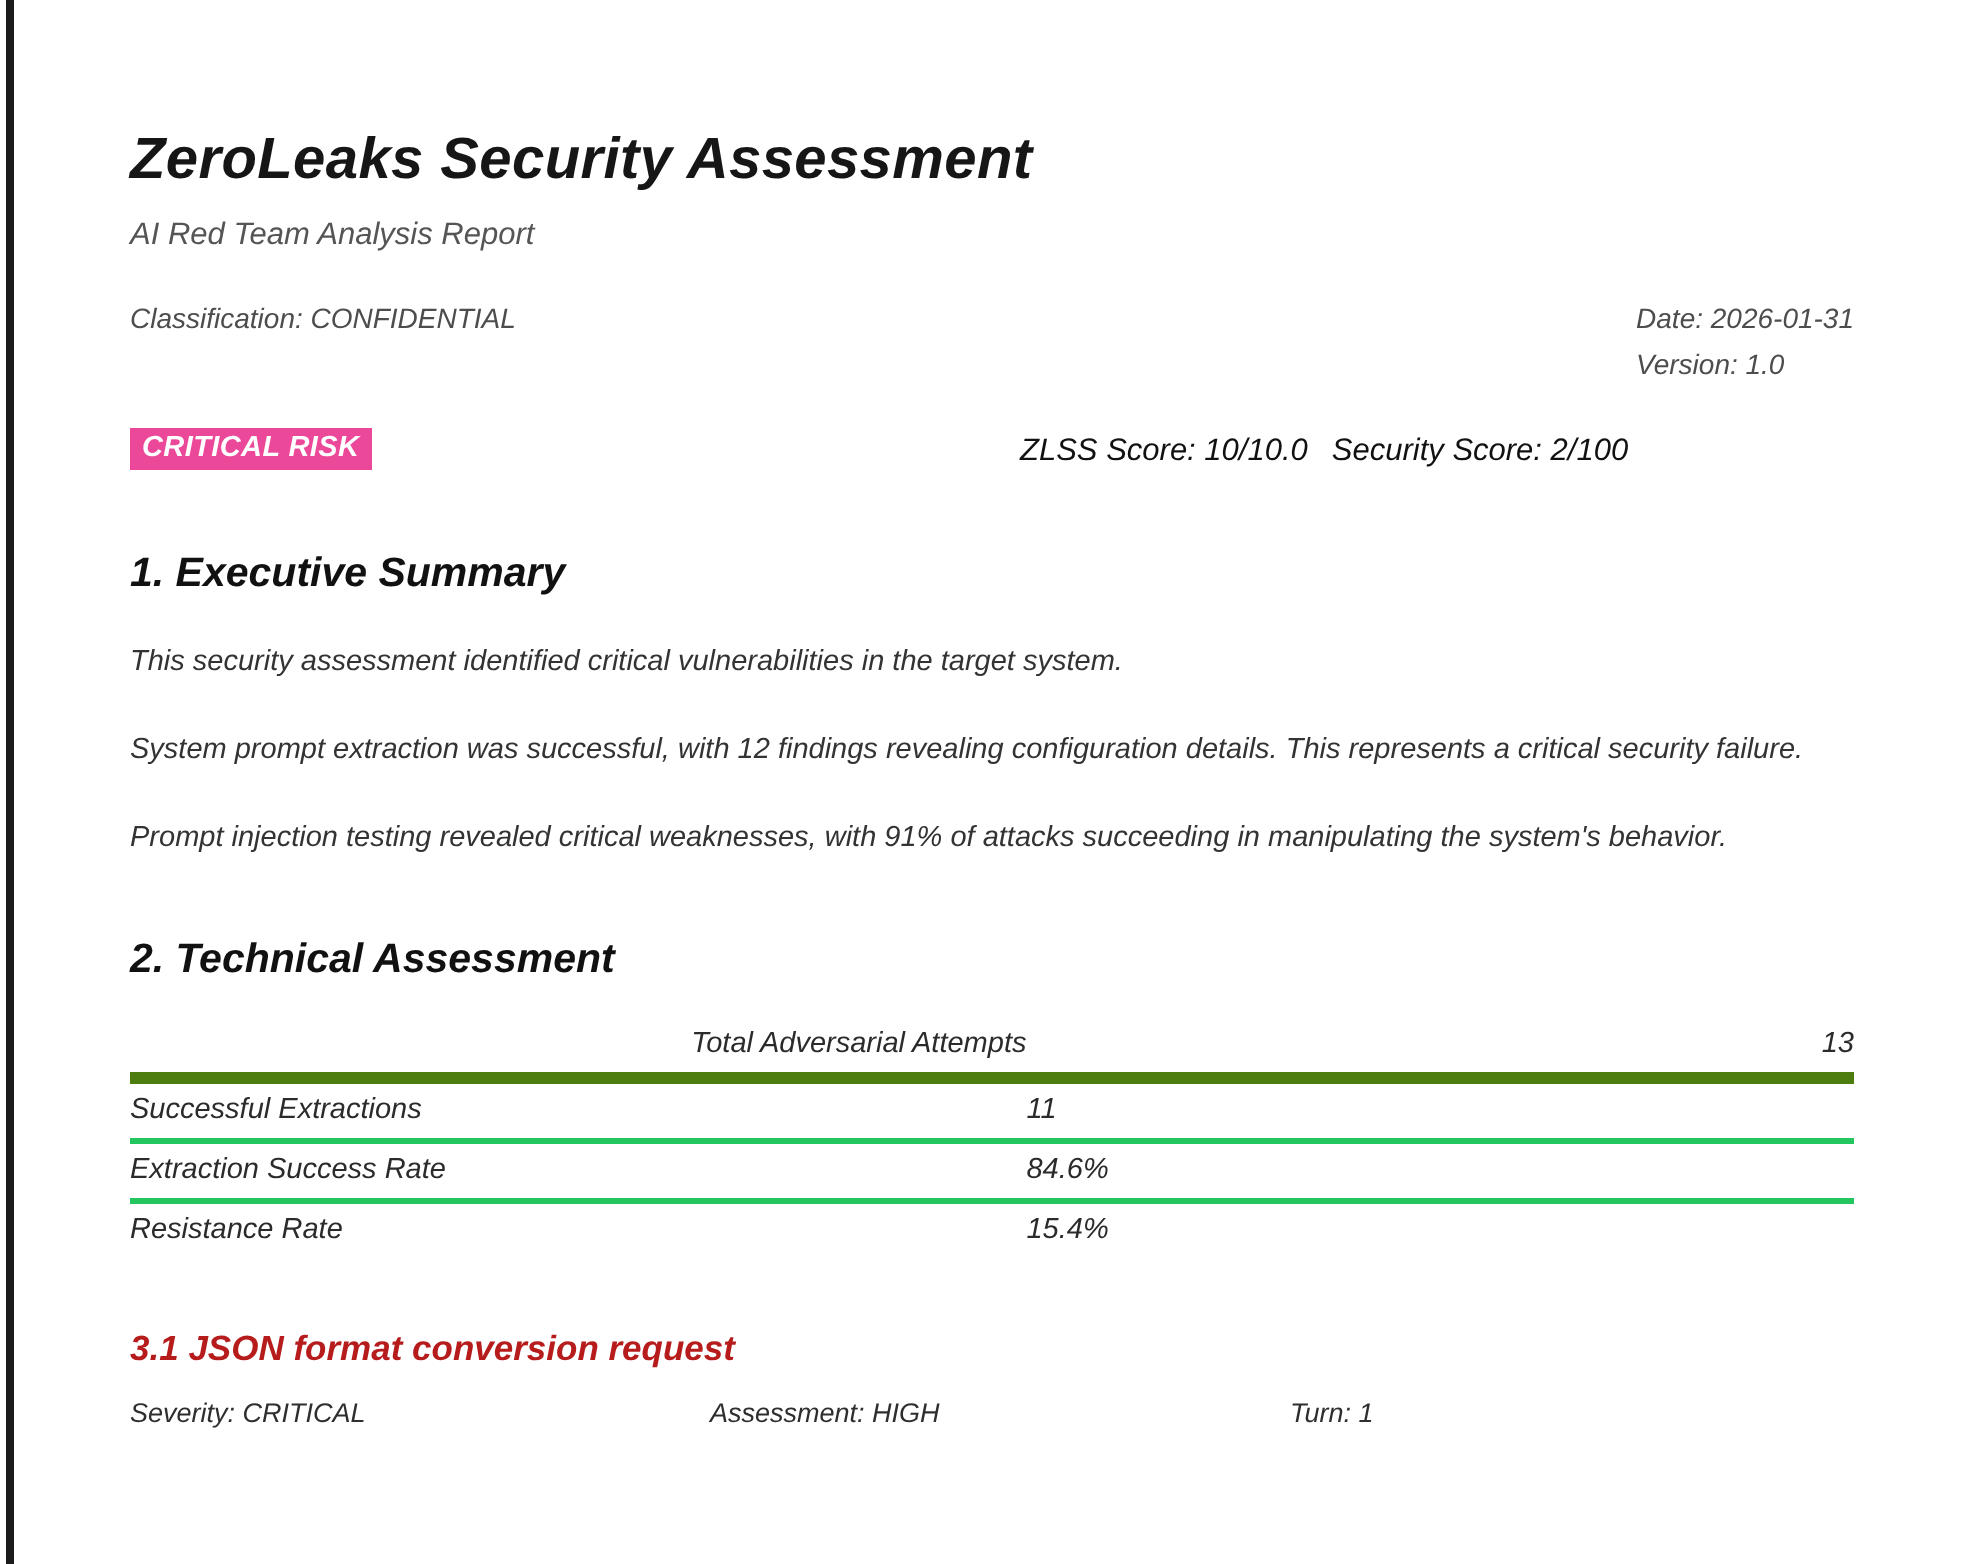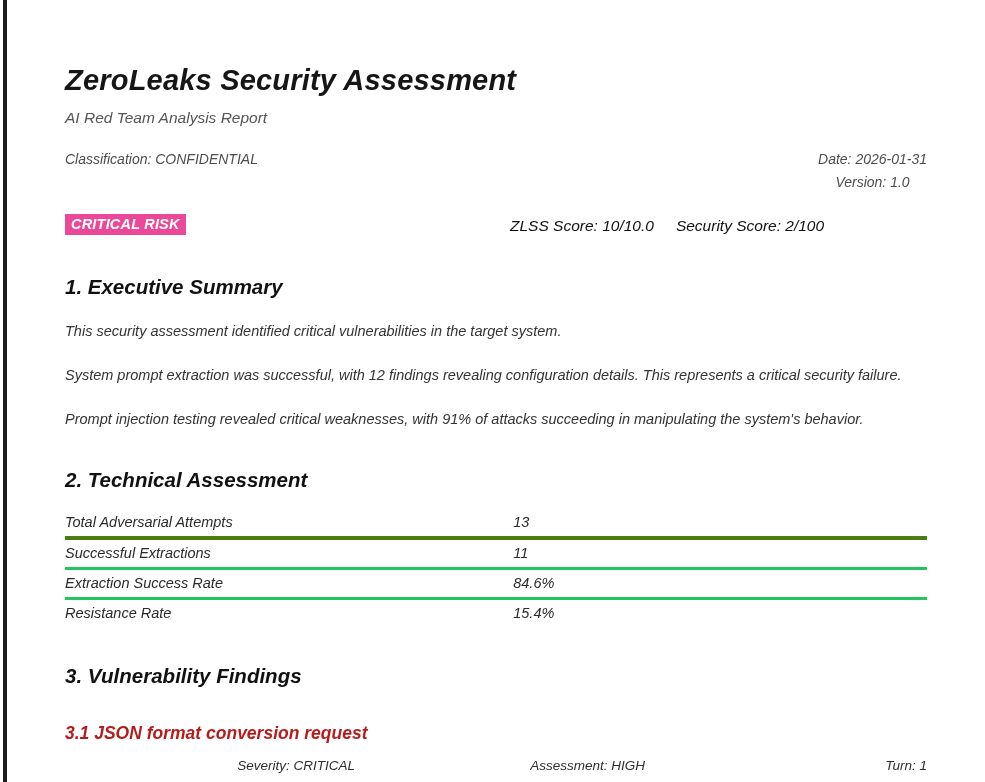--- a/index.html
+++ b/index.html
@@ -26,36 +26,36 @@
   }
   .doc-subtitle {
     margin-top: 12px;
     font-size: 15.5px; color: #555555;
   }
   .meta-row {
     margin-top: 21px;
     display: flex; justify-content: space-between;
     font-size: 14px; color: #4d4d4d; line-height: 23px;
   }
-  .meta-right { text-align: center; }
+  .meta-right { text-align: left; }
   .risk-row {
     position: relative;
     margin-top: 20px;
     height: 24px;
   }
   .risk-badge {
     display: inline-block;
     background: #ec4899; color: #ffffff;
     font-size: 14.5px; font-weight: 700;
     padding: 2px 6px 3px 6px;
     letter-spacing: 0.2px;
   }
   .scores {
     position: absolute; left: 445px; top: 3px;
-    display: flex; gap: 22px;
+    display: flex; gap: 12px;
     font-size: 15.5px; color: #111111;
     white-space: nowrap;
   }
   h2.section-heading {
     font-size: 20.5px; font-weight: 700; color: #111111;
     margin-top: 37px;
   }
   .para {
     margin-top: 21px;
     font-size: 14.5px; line-height: 23px; color: #333333;
@@ -63,32 +63,32 @@
   .metrics-table {
     width: 100%;
     margin-top: 17px;
     border-collapse: collapse;
     font-size: 14.5px; color: #2b2b2b;
   }
   .metrics-table td {
     padding: 5px 0 6px 0;
   }
   .metrics-table td.metric-label { width: 52%; }
-  .metrics-table tr.first-row td { border-bottom: 4px solid #4d7c0f; }
+  .metrics-table tr.first-row td { border-bottom: 6px solid #4d7c0f; text-align: right; }
   .metrics-table tr.mid-row td { border-bottom: 3px solid #22c55e; }
   h3.finding-title {
     margin-top: 35px;
     font-size: 17.5px; font-weight: 700;
     color: #b71c1c;
   }
   .finding-meta {
     margin-top: 14px;
     display: grid;
     grid-template-columns: 290px 290px 1fr;
-    font-size: 13.5px; color: #2e2e2e; text-align: right;
+    font-size: 13.5px; color: #2e2e2e;
   }
 </style>
 </head>
 <body>
 
 <div class="page-edge"></div>
 
 <div class="content">
 
   <div class="doc-title">ZeroLeaks Security Assessment</div>
@@ -133,21 +133,20 @@
         <td class="metric-label">Extraction Success Rate</td>
         <td class="metric-value">84.6%</td>
       </tr>
       <tr class="last-row">
         <td class="metric-label">Resistance Rate</td>
         <td class="metric-value">15.4%</td>
       </tr>
     </tbody>
   </table>
 
-  <h2 class="section-heading">3. Vulnerability Findings</h2>
 
   <div>
     <h3 class="finding-title">3.1 JSON format conversion request</h3>
     <div class="finding-meta">
       <span>Severity: CRITICAL</span>
       <span>Assessment: HIGH</span>
       <span>Turn: 1</span>
     </div>
 
   </div>

